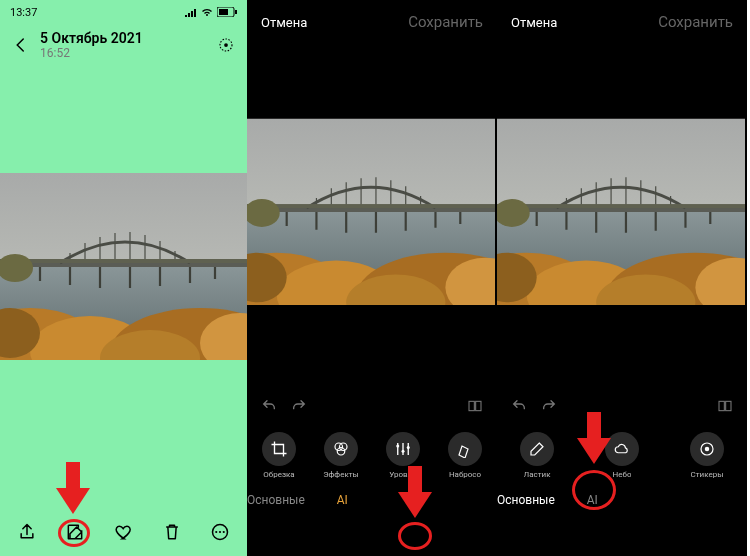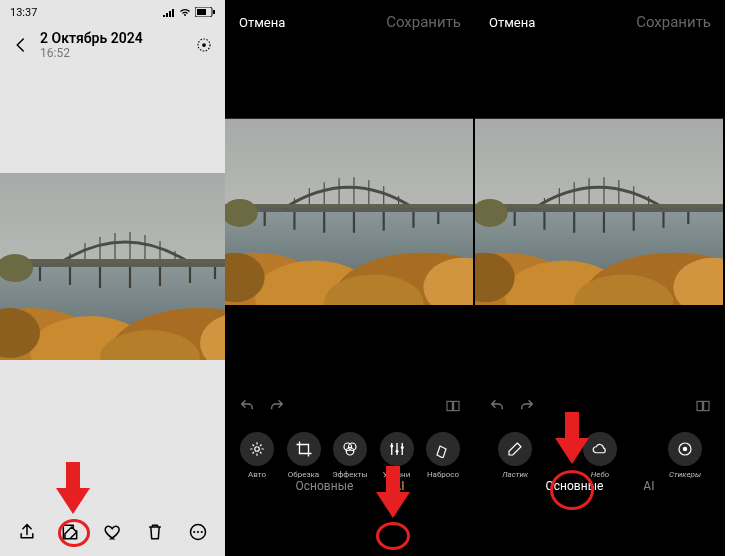--- a/index.html
+++ b/index.html
@@ -1,18 +1,18 @@
 <!DOCTYPE html>
 <html><head>
 <meta charset="utf-8">
 <style>
   * { box-sizing: border-box; margin: 0; padding: 0; }
   body { width: 750px; height: 556px; display: flex; font-family: -apple-system, Roboto, Arial, sans-serif; background: #fff; overflow: hidden; }
   .panel { height: 556px; position: relative; }
-  .p1 { width: 225px; background: #e5e5e5; }
+  .p1 { width: 247px; background: #86efac; }
   .p2 { width: 250px; background: #000; }
   .p3 { width: 250px; background: #000; }
 
   
   .statusbar { height: 20px; display: flex; justify-content: space-between; align-items: center; padding: 4px 10px 0 10px; font-size: 11px; color: #000; }
   .status-icons { display: flex; gap: 4px; align-items: center; }
   .header { display: flex; align-items: center; padding: 10px 12px; gap: 10px; }
   .back-icon { width: 18px; height: 18px; }
   .title-wrap { flex: 1; }
   .title { font-size: 14px; font-weight: 600; color: #000; }
@@ -31,21 +31,21 @@
   .ed-save { font-size: 15px; color: #666; }
   .ed-photo { width: 248px; height: 187px; margin-top: 74px; }
   .undo-row { display: flex; justify-content: space-between; align-items: center; padding: 0 14px; height: 32px; margin-top: 85px; }
   .undo-pair { display: flex; gap: 14px; }
   .undo-ic { width: 16px; height: 16px; opacity: .7; }
   .compare-ic { width: 16px; height: 16px; opacity: .7; }
   .tool-row { display: flex; justify-content: space-between; padding: 0 10px; margin-top: 10px; }
   .tool-item { display: flex; flex-direction: column; align-items: center; width: 44px; }
   .tool-round { width: 34px; height: 34px; border-radius: 50%; background: #2b2b2b; display: flex; align-items: center; justify-content: center; }
   .tool-label { font-size: 8px; color: #bbb; margin-top: 4px; text-align: center; white-space: nowrap; overflow: hidden; max-width: 46px; }
-  .cat-row { display: flex; justify-content: center; gap: 40px; }
+  .cat-row { display: flex; gap: 32px; margin-top: 14px; }
   .cat { font-size: 12px; color: #888; }
   .cat.active { color: #e8a33a; }
   .cat.active-white { color: #fff; }
 
   svg { display: block; }
 </style>
 </head>
 <body>
 
 <svg width="0" height="0" style="position:absolute">
@@ -103,21 +103,21 @@
           <rect x="2" y="2" width="9" height="6" fill="#000"></rect>
           <rect x="18" y="3" width="2" height="4" fill="#000"></rect>
         </svg>
     </div>
   </div>
   <div class="header">
     <svg class="back-icon" viewBox="0 0 24 24">
         <path d="M15 4l-8 8 8 8" stroke="#000" stroke-width="2" fill="none" stroke-linecap="round"></path>
       </svg>
     <div class="title-wrap">
-      <div class="title">2 Октябрь 2024</div>
+      <div class="title">5 Октябрь 2021</div>
       <div class="subtitle">16:52</div>
     </div>
     <svg class="sync-icon" viewBox="0 0 24 24">
         <circle cx="12" cy="12" r="8" stroke="#000" stroke-width="1.5" fill="none" stroke-dasharray="2 2"></circle>
         <circle cx="12" cy="12" r="2.5" fill="#000"></circle>
       </svg>
   </div>
 
   <div class="photo-row">
     <svg class="photo" viewBox="0 0 250 187">
@@ -183,29 +183,20 @@
     <svg class="compare-ic" viewBox="0 0 24 24">
         <rect x="3" y="5" width="8" height="14" stroke="#aaa" stroke-width="1.6" fill="none"></rect>
         <rect x="13" y="5" width="8" height="14" stroke="#aaa" stroke-width="1.6" fill="none"></rect>
       </svg>
   </div>
 
   <div class="tool-row">
     <div class="tool-item">
       <div class="tool-round">
           <svg width="18" height="18" viewBox="0 0 24 24">
-            <path d="M12 3v3M12 18v3M3 12h3M18 12h3M6 6l2 2M16 16l2 2M18 6l-2 2M8 16l-2 2" stroke="#fff" stroke-width="1.6"></path>
-            <circle cx="12" cy="12" r="3" stroke="#fff" stroke-width="1.6" fill="none"></circle>
-          </svg>
-        </div>
-      <div class="tool-label">Авто</div>
-    </div>
-    <div class="tool-item">
-      <div class="tool-round">
-          <svg width="18" height="18" viewBox="0 0 24 24">
             <path d="M6 2v16h16M2 6h16v16" stroke="#fff" stroke-width="1.8" fill="none"></path>
           </svg>
         </div>
       <div class="tool-label">Обрезка</div>
     </div>
     <div class="tool-item">
       <div class="tool-round">
           <svg width="18" height="18" viewBox="0 0 24 24">
             <circle cx="9" cy="9" r="5" stroke="#fff" stroke-width="1.6" fill="none"></circle>
             <circle cx="15" cy="9" r="5" stroke="#fff" stroke-width="1.6" fill="none"></circle>
@@ -263,21 +254,21 @@
       <svg class="undo-ic" viewBox="0 0 24 24">
           <path d="M15 14l5-5-5-5M20 9H10a6 6 0 00-6 6v1" stroke="#aaa" stroke-width="2" fill="none" stroke-linecap="round"></path>
         </svg>
     </div>
     <svg class="compare-ic" viewBox="0 0 24 24">
         <rect x="3" y="5" width="8" height="14" stroke="#aaa" stroke-width="1.6" fill="none"></rect>
         <rect x="13" y="5" width="8" height="14" stroke="#aaa" stroke-width="1.6" fill="none"></rect>
       </svg>
   </div>
 
-  <div class="tool-row" style="padding:0 18px;font-style:italic;">
+  <div class="tool-row" style="padding:0 18px;">
     <div class="tool-item">
       <div class="tool-round">
           <svg width="18" height="18" viewBox="0 0 24 24">
             <path d="M15 4l5 5-11 11H4v-5z" stroke="#fff" stroke-width="1.6" fill="none"></path>
           </svg>
         </div>
       <div class="tool-label">Ластик</div>
     </div>
     <div class="tool-item">
       <div class="tool-round">

